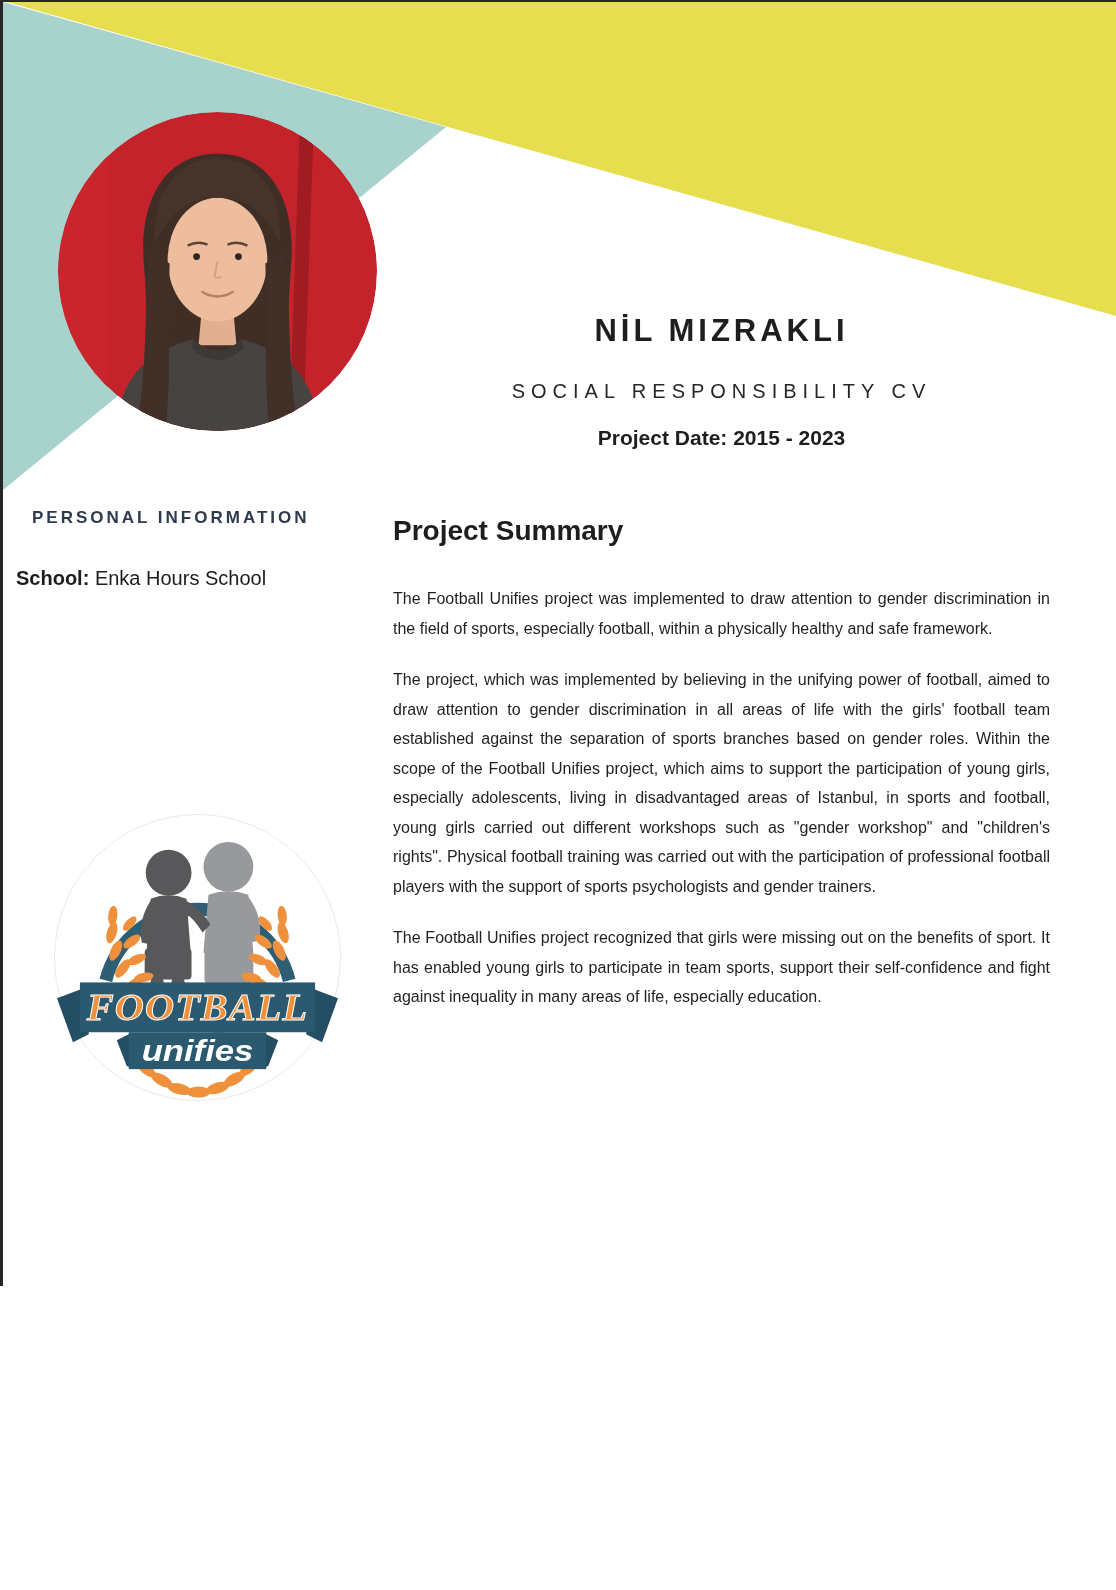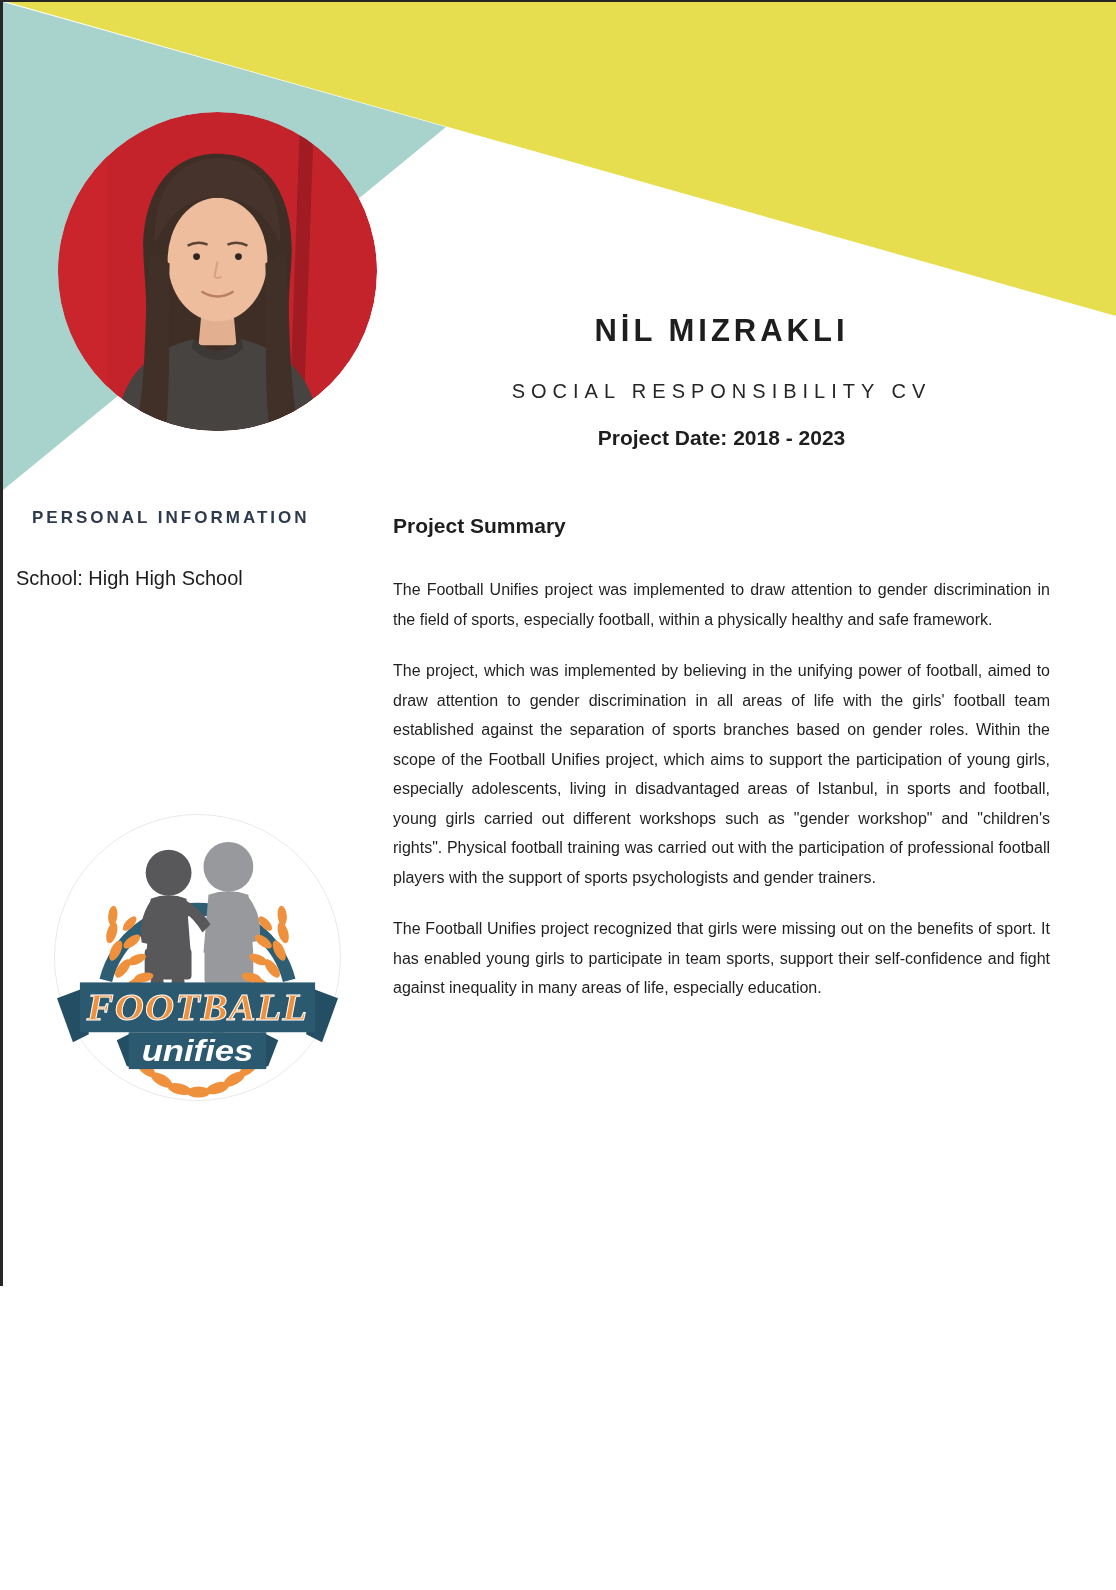--- a/index.html
+++ b/index.html
@@ -34,27 +34,27 @@
   .subtitle{font-size:20px;font-weight:normal;letter-spacing:6px;color:#262626;
     margin:28px 0 16px 0;line-height:1.2;}
   .project-date{font-size:21px;font-weight:bold;color:#1e1e1e;
     margin:22px 0 0 0;line-height:1.2;}
   
   .left-col{position:absolute;left:16px;top:507px;width:375px;z-index:6;}
   .pi-heading{font-size:17px;font-weight:bold;letter-spacing:3px;
     color:#2e3b4e;margin:0 0 0 16px;line-height:1.3;}
   .pi-line{font-size:20px;margin:0;line-height:1.55;}
   .pi-line.first{margin-top:34px;}
-  .pi-line .lbl{font-weight:normal;}
+  .pi-line .lbl{font-weight:bold;}
   
   .logo{position:absolute;left:53px;top:813px;width:289px;height:289px;z-index:6;font-style:italic;}
   .logo svg{display:block;width:100%;height:100%;}
   
   .right-col{position:absolute;left:393px;top:513px;width:657px;z-index:6;}
-  .summary-heading{font-size:21px;font-weight:bold;color:#1e1e1e;
+  .summary-heading{font-size:28px;font-weight:bold;color:#1e1e1e;
     margin:0 0 36px 0;line-height:1.25;}
   .right-col p{font-size:16px;line-height:29.5px;text-align:justify;
     margin:0 0 22px 0;color:#1f1f1f;}
 </style>
 </head>
 <body>
 
 <div class="page">
 
   <div class="tri tri-teal-top" style="background:#a8d3cc"></div>
@@ -89,26 +89,26 @@
         <path d="M136,228 Q160,252 184,228 L186,237 Q160,261 134,237 Z" fill="#3c3835"></path>
         <path d="M92,140 C86,205 90,262 78,320 L108,320 C114,262 110,205 112,152 Z" fill="#413028"></path>
         <path d="M228,140 C234,205 230,262 242,320 L212,320 C206,262 210,205 208,152 Z" fill="#413028"></path>
       </g>
     </svg>
   </div>
 
   <div class="header-block">
     <h1 class="name">NİL MIZRAKLI</h1>
     <div class="subtitle">SOCIAL RESPONSIBILITY CV</div>
-    <div class="project-date">Project Date: 2018 - 2023</div>
+    <div class="project-date">Project Date: 2015 - 2023</div>
   </div>
 
   <div class="left-col">
     <h2 class="pi-heading">PERSONAL INFORMATION</h2>
-    <p class="pi-line first"><span class="lbl">School:</span> <span>High High School</span></p>
+    <p class="pi-line first"><span class="lbl">School:</span> <span>Enka Hours School</span></p>
   </div>
 
   <div class="logo">
     <svg viewBox="0 0 290 290">
       <circle cx="145" cy="145" r="143.5" fill="#ffffff" stroke="#e9e9e9" stroke-width="1"></circle>
 
       <path d="M53,168 A95,95 0 0 1 237,168" fill="none" stroke="#2d5e73" stroke-width="13"></path>
 
       <g fill="#98999c">
         <circle cx="176" cy="54" r="25"></circle>

